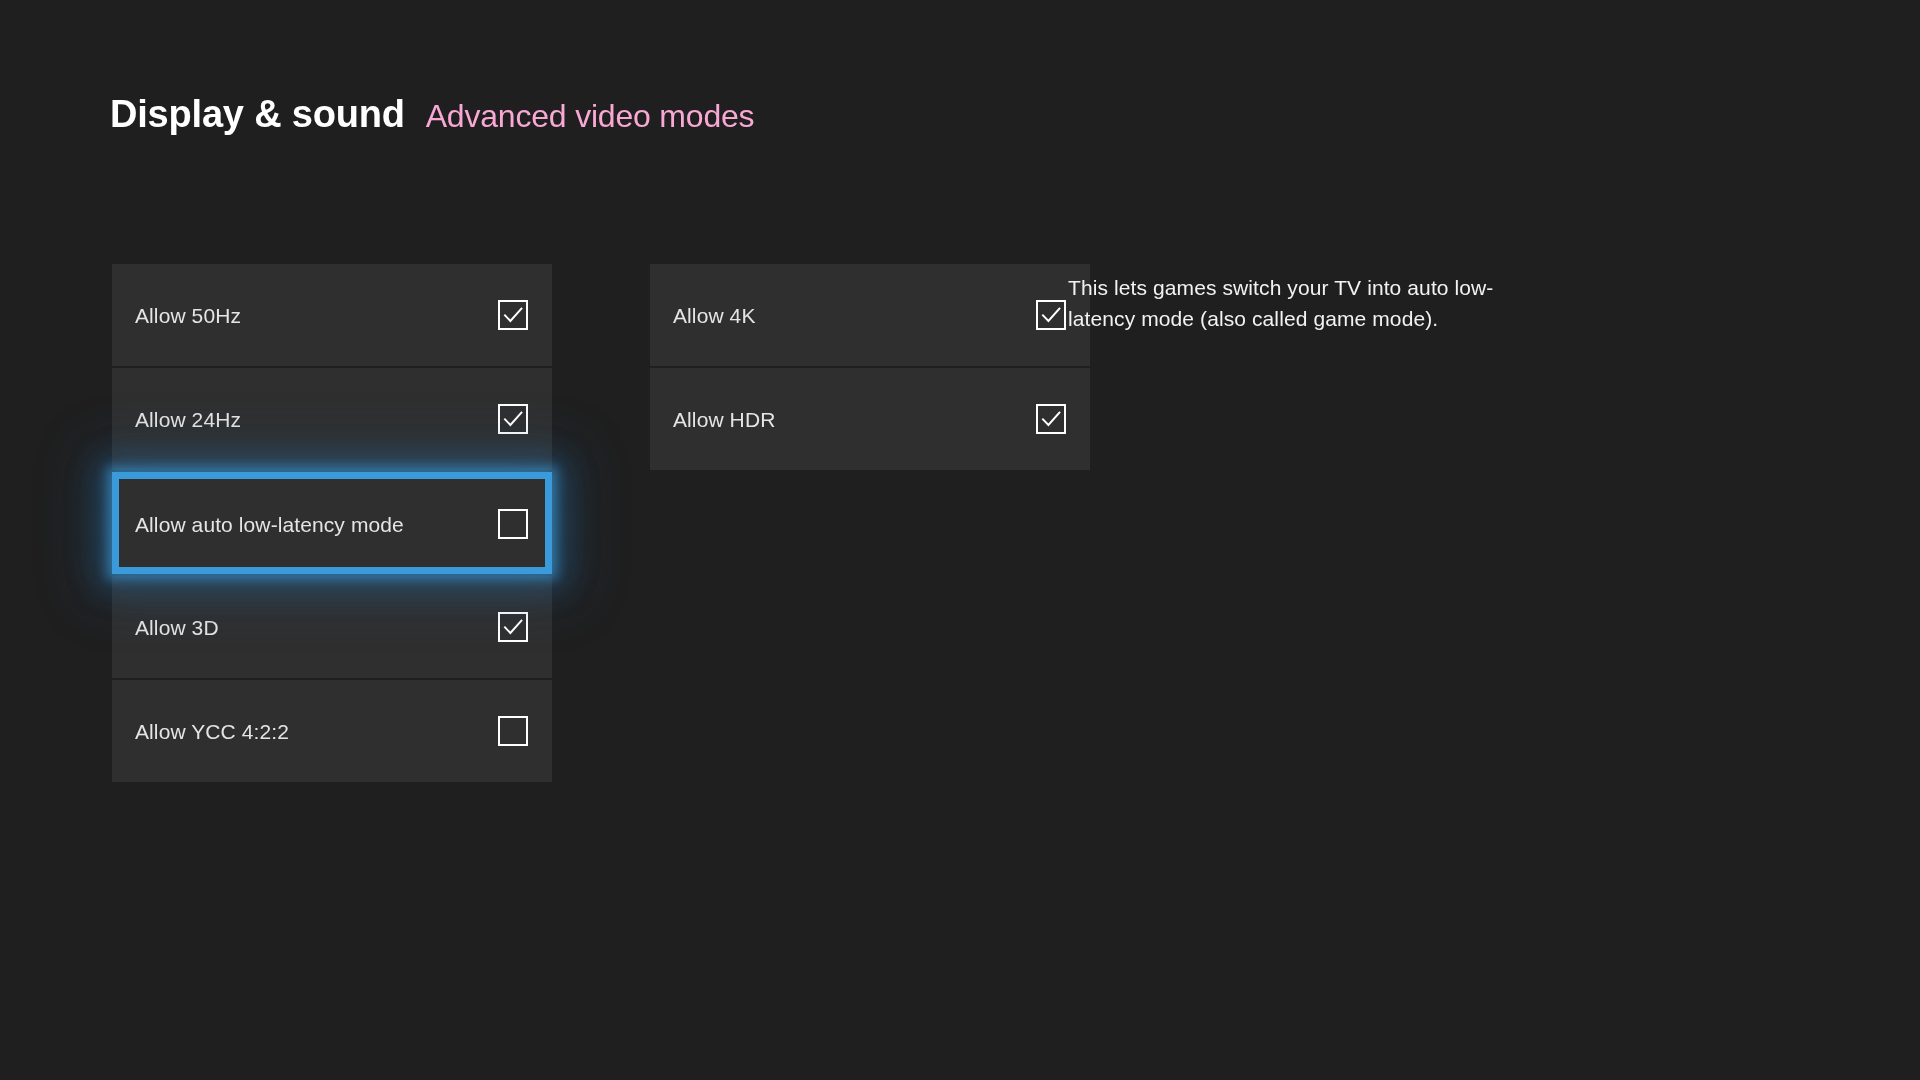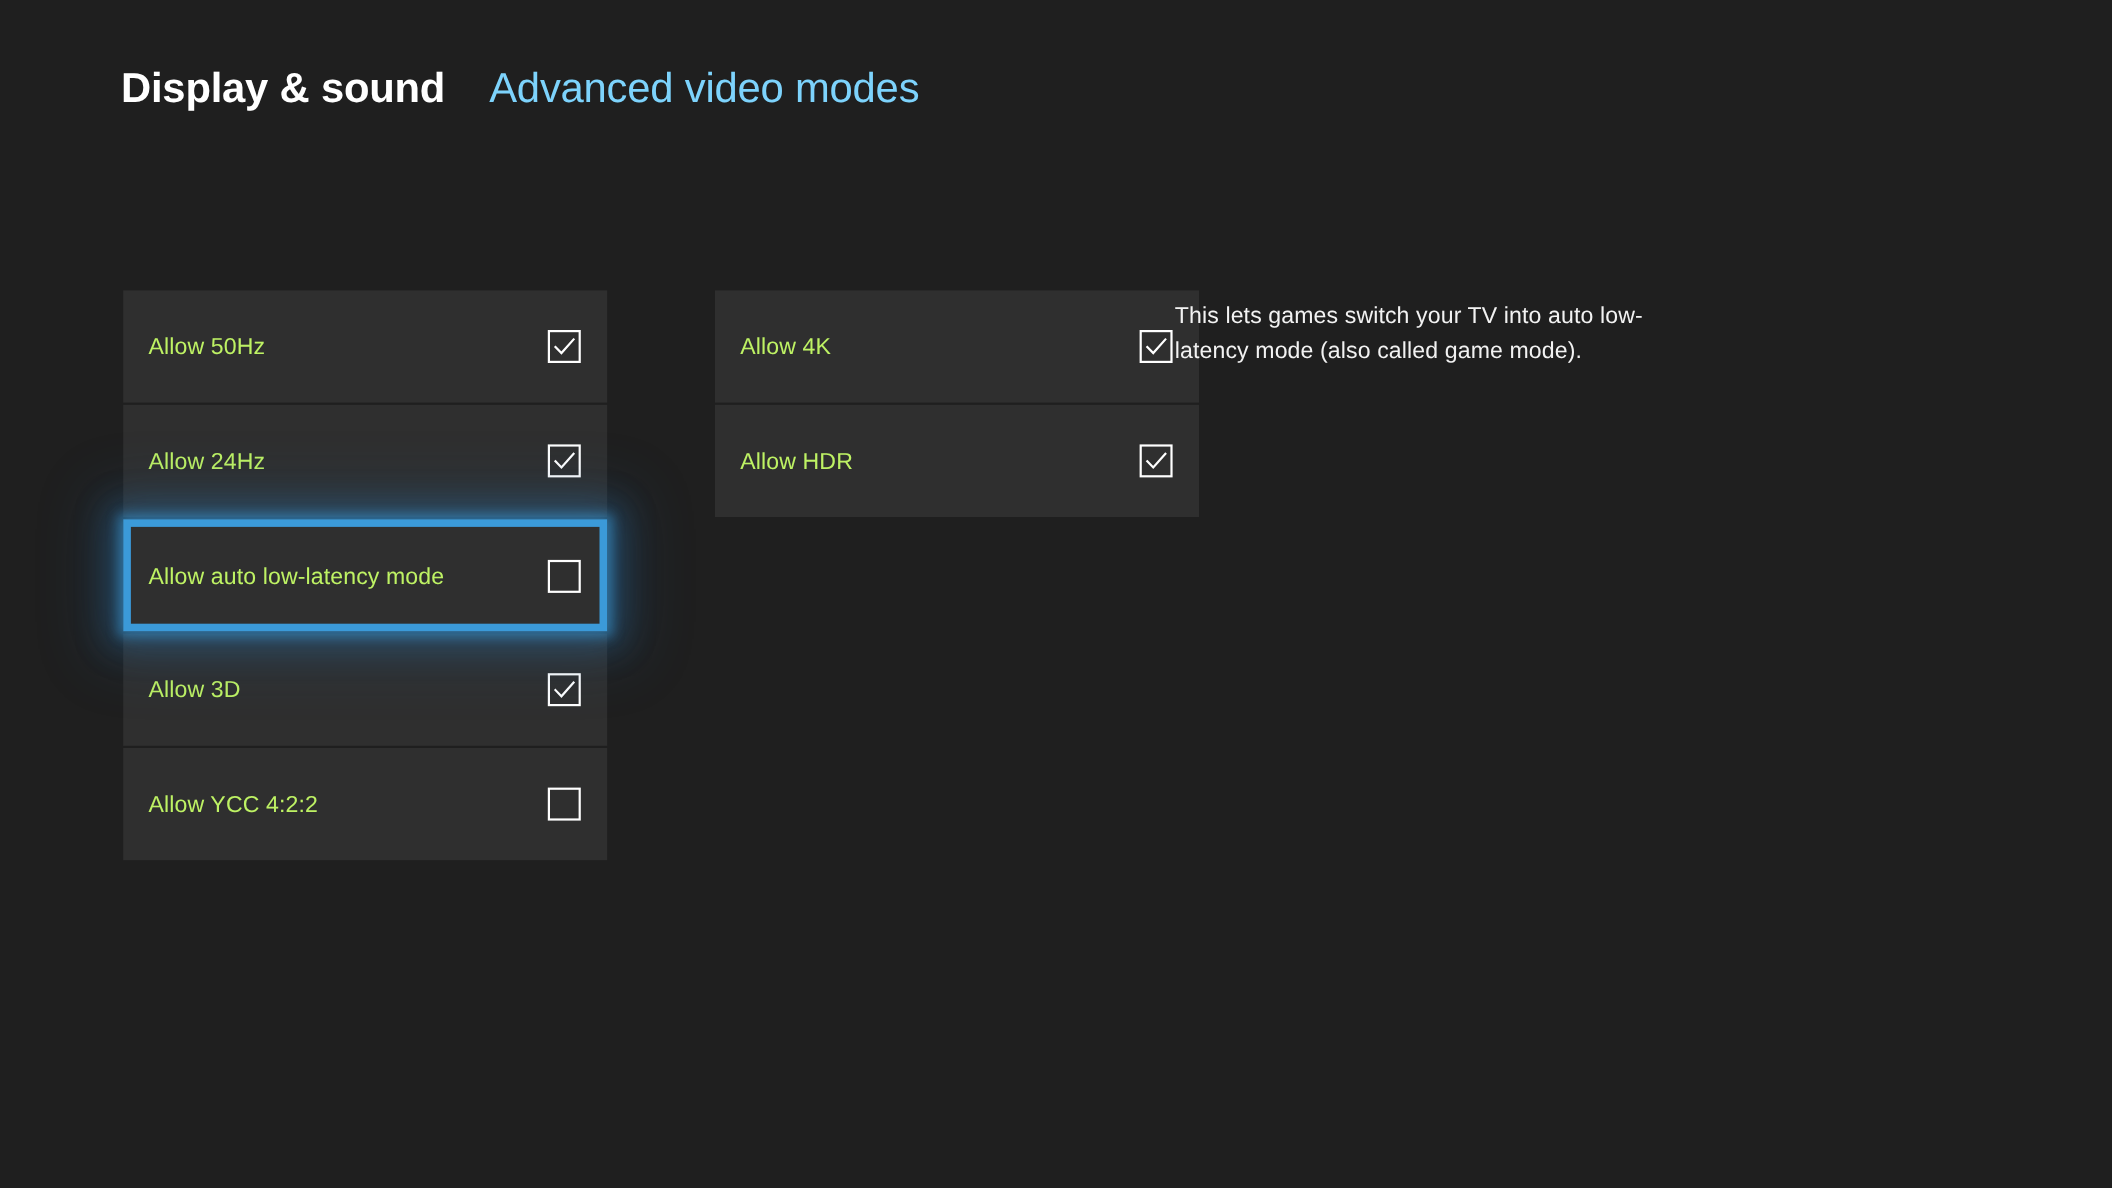--- a/index.html
+++ b/index.html
@@ -26,27 +26,27 @@
     display: flex;
     align-items: baseline;
     gap: 21px;
     white-space: nowrap;
   }
   .header-primary {
     font-size: 38px;
     font-weight: bold;
     letter-spacing: -0.2px;
     color: #ffffff;
+    margin-top: 33px;
   }
   .header-secondary {
-    font-size: 38px;
+    font-size: 32px;
     font-weight: normal;
     letter-spacing: -0.2px;
-    color: #7dd3fc;
-    margin-left: 19px;
+    color: #f9a8d4;
   }
 
   
   .columns {
     position: absolute;
     left: 0;
     top: 0;
     width: 1920px;
     height: 1080px;
   }
@@ -66,21 +66,21 @@
     background: #2f2f2f;
     display: flex;
     align-items: center;
     justify-content: space-between;
     padding: 0 24px 0 23px;
     margin-bottom: 2px;
   }
   .setting-row .row-label {
     font-size: 21px;
     font-weight: normal;
-    color: #bef264;
+    color: #e5e5e5;
     letter-spacing: 0.1px;
     line-height: 1;
     white-space: nowrap;
   }
 
   
   .setting-row.is-focused {
     border: 7px solid #3b9ad9;
     padding: 2px 17px 0 16px;
     box-shadow:

